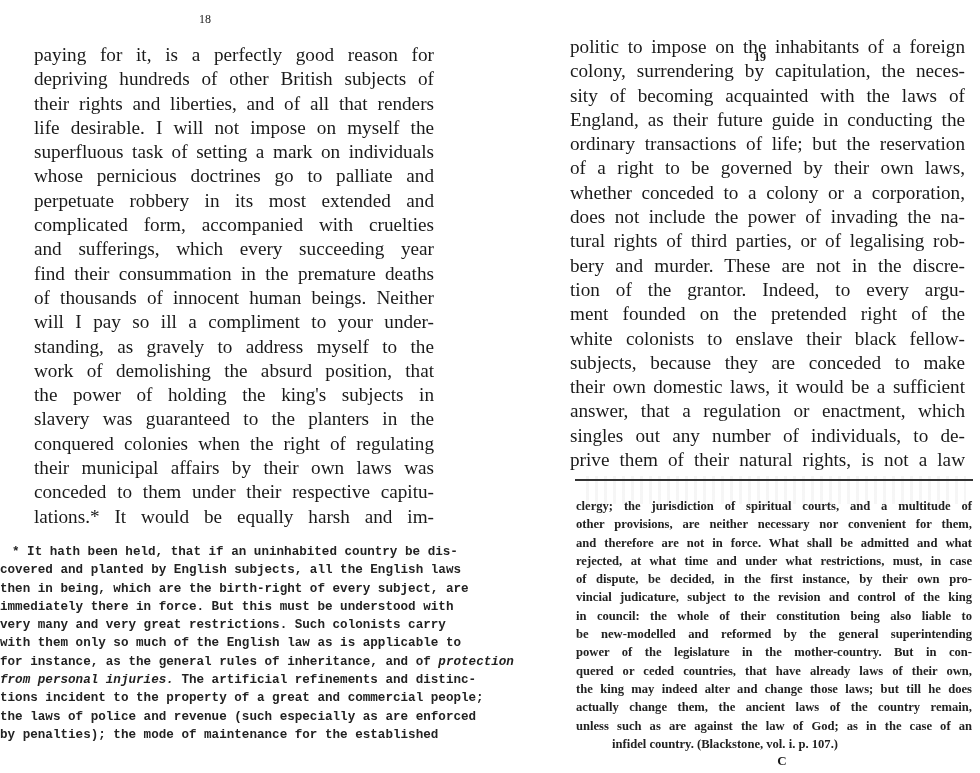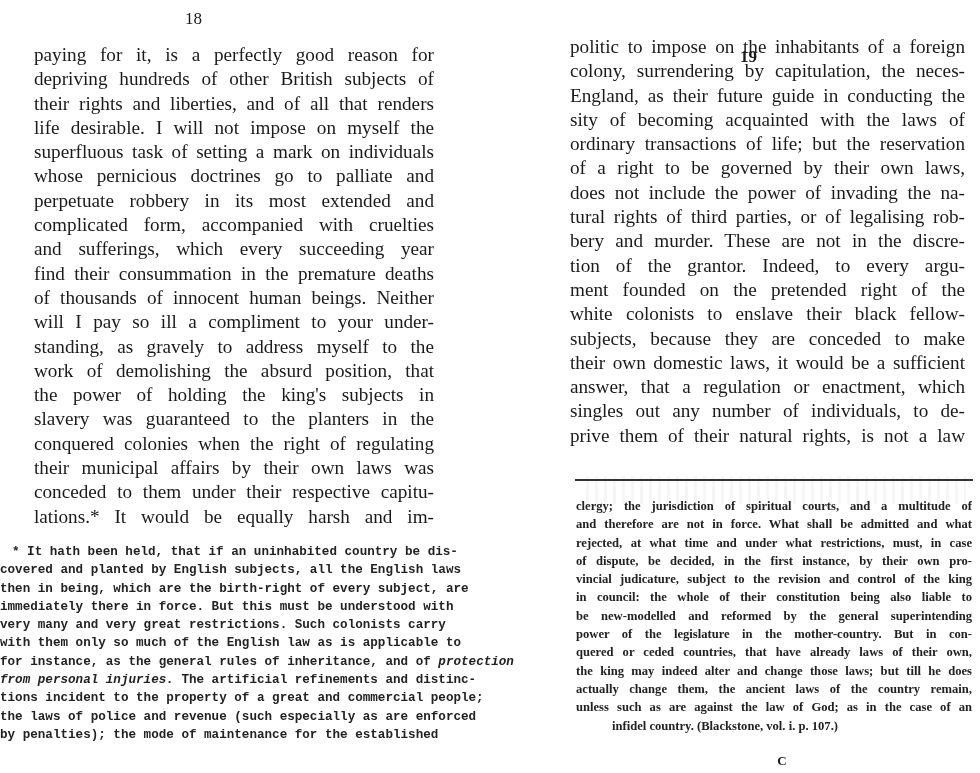--- a/index.html
+++ b/index.html
@@ -23,23 +23,23 @@
     .page-left {
       left: 0;
       width: 490px;
     }
     .page-right {
       left: 490px;
       width: 490px;
     }
     .page-number {
       position: absolute;
-      font-size: 17px;
+      font-size: 12px;
       line-height: 20px;
-      text-align: left;
+      text-align: center;
     }
     .page-left .page-number {
       left: 185px;
       top: 9px;
       width: 40px;
     }
     .page-right .page-number {
       left: 250px;
       top: 3px;
       width: 40px;
@@ -167,40 +167,42 @@
     <span class="line">the laws of police and revenue (such especially as are enforced</span>
     <span class="line">by penalties); the mode of maintenance for the established</span>
   </div>
 </div>
 
 <div class="page page-right">
   <div class="page-number">19</div>
   <div class="body-text" id="right-body">
       <span class="line">politic to impose on the inhabitants of a foreign</span>
       <span class="line">colony, surrendering by capitulation, the neces-</span>
+      <span class="line">sity of becoming acquainted with the laws of</span>
       <span class="line">England, as their future guide in conducting the</span>
-      <span class="line">sity of becoming acquainted with the laws of</span>
       <span class="line">ordinary transactions of life; but the reservation</span>
       <span class="line">of a right to be governed by their own laws,</span>
+      <span class="line">whether conceded to a colony or a corporation,</span>
       <span class="line">does not include the power of invading the na-</span>
       <span class="line">tural rights of third parties, or of legalising rob-</span>
       <span class="line">bery and murder.  These are not in the discre-</span>
       <span class="line">tion of the grantor.  Indeed, to every argu-</span>
       <span class="line">ment founded on the pretended right of the</span>
       <span class="line">white colonists to enslave their black fellow-</span>
       <span class="line">subjects, because they are conceded to make</span>
       <span class="line">their own domestic laws, it would be a sufficient</span>
       <span class="line">answer, that a regulation or enactment, which</span>
       <span class="line">singles out any number of individuals, to de-</span>
       <span class="line">prive them of their natural rights, is not a law</span>
     </div>
   <div class="ghost"></div>
   <div class="rule"></div>
   <div class="footnote" id="right-footnote">
       <span class="line">clergy; the jurisdiction of spiritual courts, and a multitude of</span>
+      <span class="line">other provisions, are neither necessary nor convenient for them,</span>
       <span class="line">and therefore are not in force.  What shall be admitted and what</span>
       <span class="line">rejected, at what time and under what restrictions, must, in case</span>
       <span class="line">of dispute, be decided, in the first instance, by their own pro-</span>
       <span class="line">vincial judicature, subject to the revision and control of the king</span>
       <span class="line">in council: the whole of their constitution being also liable to</span>
       <span class="line">be new-modelled and reformed by the general superintending</span>
       <span class="line">power of the legislature in the mother-country.  But in con-</span>
       <span class="line">quered or ceded countries, that have already laws of their own,</span>
       <span class="line">the king may indeed alter and change those laws; but till he does</span>
       <span class="line">actually change them, the ancient laws of the country remain,</span>

